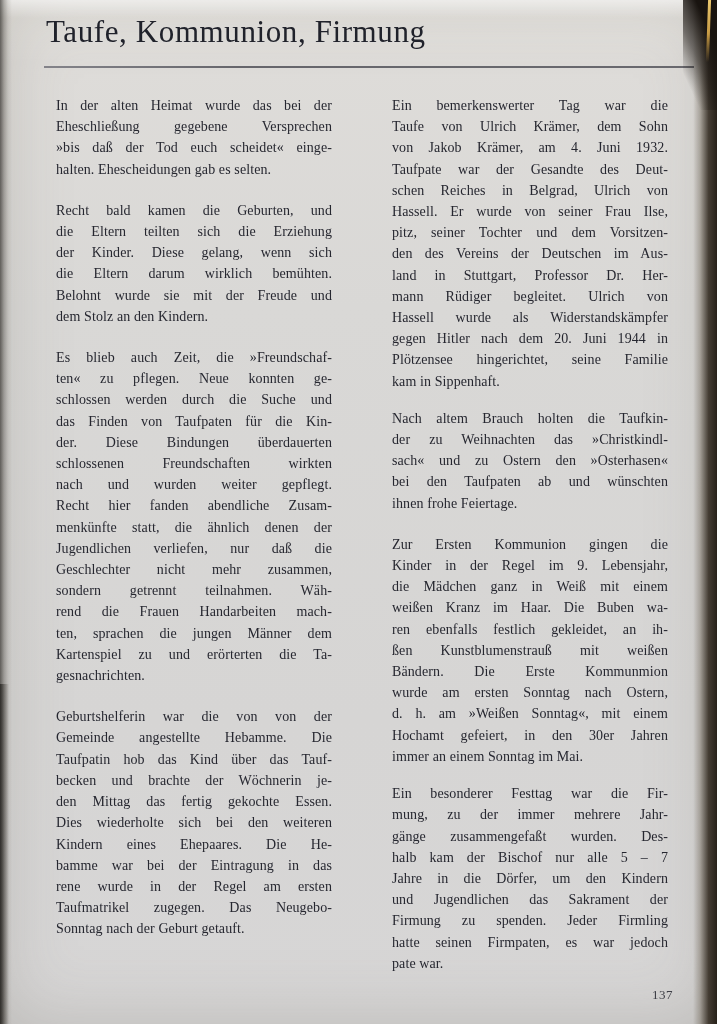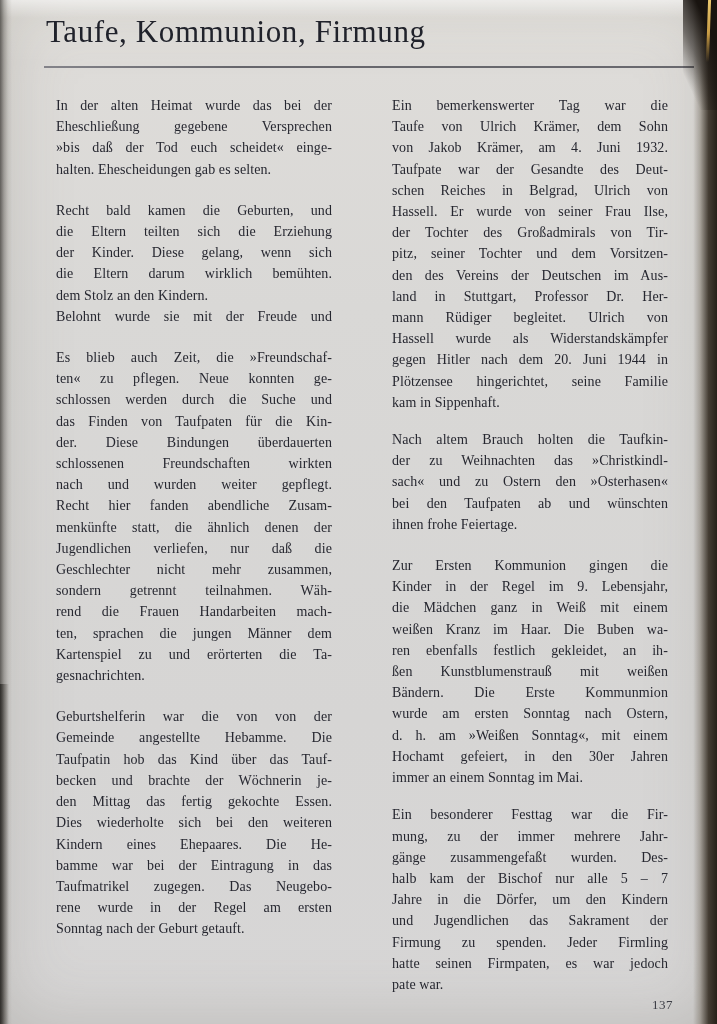--- a/index.html
+++ b/index.html
@@ -61,21 +61,21 @@
   }
   .col { flex: 1 1 0; min-width: 0; }
   .para {
     font-size: 14px; line-height: 21.2px; color: #262730;
     letter-spacing: 0.1px; margin: 16px;
   }
   .para.gap { margin-top: 20px; }
   .line { text-align: justify; text-align-last: justify; white-space: normal; }
   .line.last { text-align-last: left; }
   .pagenum {
-    position: absolute; right: 44px; bottom: 11px;
+    position: absolute; right: 44px; bottom: 21px;
     font-size: 13px; color: #3c3d45; letter-spacing: 0.5px;
   }
 </style>
 </head>
 <body>
 
 <div class="page">
   <h1 class="title">Taufe, Kommunion, Firmung</h1>
   <div class="rule"></div>
 
@@ -85,22 +85,22 @@
           <div class="line">In der alten Heimat wurde das bei der</div>
           <div class="line">Eheschließung gegebene Versprechen</div>
           <div class="line">»bis daß der Tod euch scheidet« einge-</div>
           <div class="line last">halten. Ehescheidungen gab es selten.</div>
         </div>
         <div class="para gap">
           <div class="line">Recht bald kamen die Geburten, und</div>
           <div class="line">die Eltern teilten sich die Erziehung</div>
           <div class="line">der Kinder. Diese gelang, wenn sich</div>
           <div class="line">die Eltern darum wirklich bemühten.</div>
+          <div class="line">Belohnt wurde sie mit der Freude und</div>
           <div class="line last">dem Stolz an den Kindern.</div>
-          <div class="line">Belohnt wurde sie mit der Freude und</div>
         </div>
         <div class="para gap">
           <div class="line">Es blieb auch Zeit, die »Freundschaf-</div>
           <div class="line">ten« zu pflegen. Neue konnten ge-</div>
           <div class="line">schlossen werden durch die Suche und</div>
           <div class="line">das Finden von Taufpaten für die Kin-</div>
           <div class="line">der. Diese Bindungen überdauerten</div>
           <div class="line">schlossenen Freundschaften wirkten</div>
           <div class="line">nach und wurden weiter gepflegt.</div>
           <div class="line">Recht hier fanden abendliche Zusam-</div>
@@ -115,34 +115,33 @@
         </div>
         <div class="para gap">
           <div class="line">Geburtshelferin war die von von der</div>
           <div class="line">Gemeinde angestellte Hebamme. Die</div>
           <div class="line">Taufpatin hob das Kind über das Tauf-</div>
           <div class="line">becken und brachte der Wöchnerin je-</div>
           <div class="line">den Mittag das fertig gekochte Essen.</div>
           <div class="line">Dies wiederholte sich bei den weiteren</div>
           <div class="line">Kindern eines Ehepaares. Die He-</div>
           <div class="line">bamme war bei der Eintragung in das</div>
+          <div class="line">rene wurde in der Regel am ersten</div>
           <div class="line">Taufmatrikel zugegen. Das Neugebo-</div>
-          <div class="line">rene wurde in der Regel am ersten</div>
           <div class="line last">Sonntag nach der Geburt getauft.</div>
         </div>
       </div>
     <div class="col">
         <div class="para">
           <div class="line">Ein bemerkenswerter Tag war die</div>
           <div class="line">Taufe von Ulrich Krämer, dem Sohn</div>
           <div class="line">von Jakob Krämer, am 4. Juni 1932.</div>
           <div class="line">Taufpate war der Gesandte des Deut-</div>
           <div class="line">schen Reiches in Belgrad, Ulrich von</div>
           <div class="line">Hassell. Er wurde von seiner Frau Ilse,</div>
-          <div class="line">der Tochter des Großadmirals von Tir-</div>
           <div class="line">pitz, seiner Tochter und dem Vorsitzen-</div>
           <div class="line">den des Vereins der Deutschen im Aus-</div>
           <div class="line">land in Stuttgart, Professor Dr. Her-</div>
           <div class="line">mann Rüdiger begleitet. Ulrich von</div>
           <div class="line">Hassell wurde als Widerstandskämpfer</div>
           <div class="line">gegen Hitler nach dem 20. Juni 1944 in</div>
           <div class="line">Plötzensee hingerichtet, seine Familie</div>
           <div class="line last">kam in Sippenhaft.</div>
         </div>
         <div class="para">

